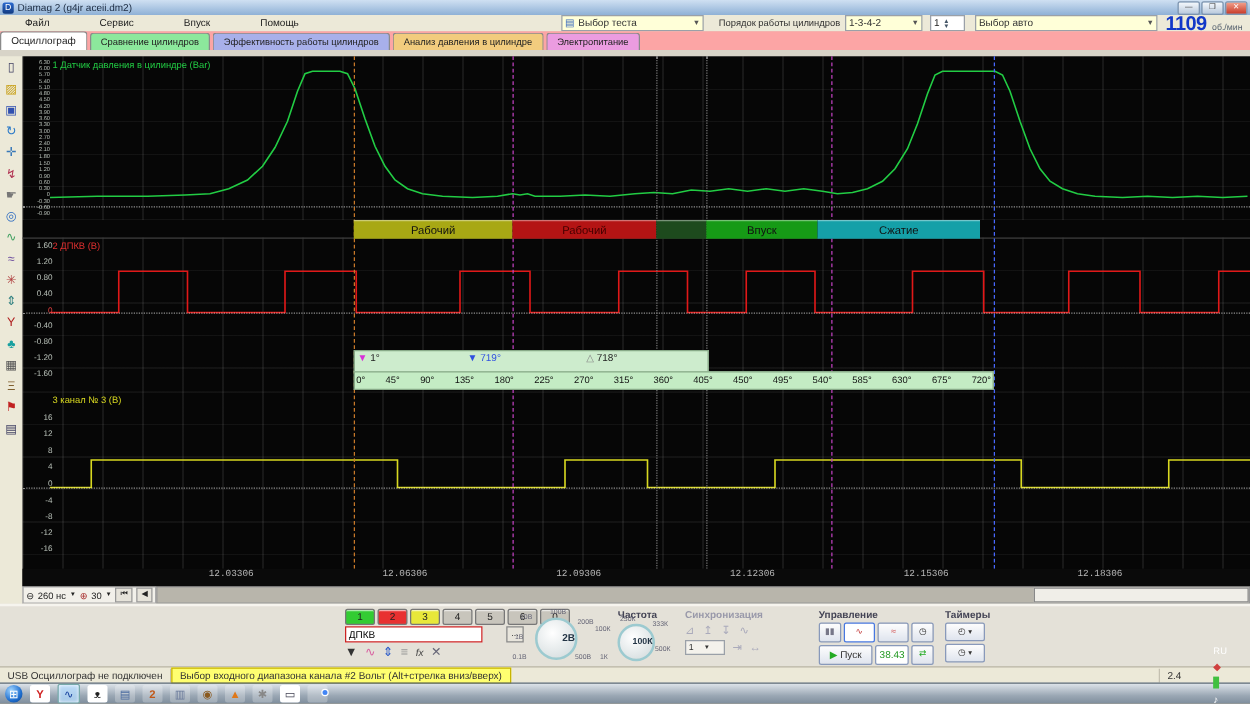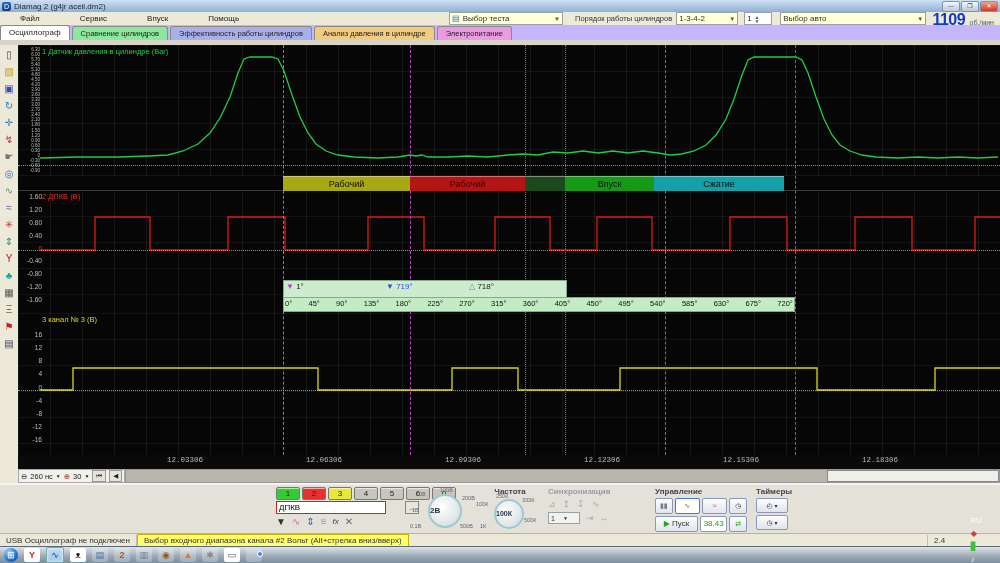--- a/index.html
+++ b/index.html
@@ -23,21 +23,21 @@
     height:11px;font-size:8px;color:#333;padding:0 2px;}
   .combo .arrow{margin-left:auto;font-size:6px;color:#555;padding-left:4px;}
   .lbl{font-size:7.5px;color:#333;margin:0 4px;}
   .spin{display:flex;align-items:center;background:#fff;border:1px solid #9aa0a8;height:11px;
     font-size:8px;padding:0 2px;}
   .spin .ud{font-size:5px;line-height:4px;color:#456;margin-left:3px;display:flex;flex-direction:column;}
   .rpm{position:absolute;right:6px;top:11px;text-align:right;}
   .rpm b{font-size:16px;color:#1238c8;font-weight:bold;letter-spacing:-0.5px;}
   .rpm span{font-size:7px;color:#55606e;}
   
-  .tabbar{position:absolute;left:0;top:25px;width:1000px;height:15px;background:#c4b5fd;
+  .tabbar{position:absolute;left:0;top:25px;width:1000px;height:15px;background:#fca5a5;
     display:flex;align-items:flex-end;border-bottom:1px solid #b8b4a4;}
   .tab{height:13px;line-height:13px;font-size:7.5px;color:#222;padding:0 8px;margin-right:2px;
     border:1px solid #8a8a8a;border-bottom:none;border-radius:3px 3px 0 0;}
   .tab.active{background:#fff;height:14px;line-height:14px;font-size:8px;}
   
   .main{position:absolute;left:0;top:40px;width:1000px;height:493px;background:#d8d4c8;}
   .ltools{position:absolute;left:0;top:5px;width:18px;height:438px;background:#ece9d8;
     display:flex;flex-direction:column;align-items:center;padding-top:2px;gap:2px;}
   .ltool{width:15px;height:15px;font-size:10px;line-height:15px;text-align:center;color:#446;}
   .scope{position:absolute;left:18px;top:5px;width:982px;height:438px;background:#060606;}
@@ -80,21 +80,21 @@
   .chanbtns{position:absolute;left:276px;top:2px;display:flex;gap:2px;}
   .chanbtn{width:22px;height:11px;border:1px solid #777;border-radius:2px;font-size:8px;
     line-height:11px;text-align:center;color:#222;box-shadow:inset 0 1px 0 rgba(255,255,255,.6);}
   .proberow{position:absolute;left:276px;top:16px;display:flex;align-items:center;gap:19px;}
   .probe{width:104px;height:11px;border:1px solid #cc2222;font-size:8px;padding:0 2px;
     font-family:"Liberation Sans",sans-serif;background:#fff;}
   .dots{width:12px;height:11px;border:1px solid #888;background:#e8e5dc;font-size:7px;text-align:center;line-height:11px;}
   .toolrow{position:absolute;left:276px;top:31px;display:flex;gap:6px;font-size:10px;align-items:center;}
   .dial{position:absolute;width:30px;height:30px;border-radius:50%;
     background:radial-gradient(circle at 40% 35%,#ffffff,#cfd8da);border:2px solid #9ccad0;
-    text-align:left;font-size:8px;font-weight:bold;color:#234;line-height:30px;}
+    text-align:right;font-size:8px;font-weight:bold;color:#234;line-height:30px;}
   .diallab{position:absolute;font-size:5.5px;color:#667;}
   .gtitle{font-size:8px;font-weight:bold;color:#445;}
   .group{position:absolute;top:2px;}
   .gbtn{border:1px solid #8899bb;background:linear-gradient(#fdfdfd,#dfe4ee);border-radius:2px;
     text-align:center;color:#333;}
   .sync-ic{color:#aab;font-size:9px;}
   .statusbar{position:absolute;left:0;top:533px;width:1000px;height:13px;background:#ece9d8;
     border-top:1px solid #b8b4a4;display:flex;align-items:center;font-size:8px;color:#333;}
   .statcell{padding:0 6px;border-right:1px solid #c4c0b0;height:11px;line-height:11px;}
   .stat-msg{background:#ffff70;border:1px solid #c8b400;}
@@ -257,21 +257,21 @@
         <div class="zero" style="top:60px;"></div>
         <svg width="982" height="123">
           <polyline fill="none" stroke="#e01818" stroke-width="1.3" points="22,60 77,60 77,27 132,27 132,60 210,60 210,27 267,27 267,60 350,60 350,27 406,27 406,60 477,60 477,27 532,27 532,60 579,60 579,27 634,27 634,60 712,60 712,27 769,27 769,60 837,60 837,27 894,27 894,60 957,60 957,27 982,27"></polyline>
         </svg>
       </div>
 
       <div class="markrow">
         <span class="marker" style="left:2px;">
           <span style="color:#d830d8;">▼</span>
           <span style="color:#222;">1°</span></span>
-        <span class="marker" style="left:102px;">
+        <span class="marker" style="left:90px;">
           <span style="color:#3050e0;">▼</span>
           <span style="color:#3050e0;">719°</span></span>
         <span class="marker" style="left:185px;">
           <span style="color:#888;">△</span>
           <span style="color:#222;">718°</span></span>
       </div>
 
       <div class="degrow">
           <span>0°</span>
           <span>45°</span>

